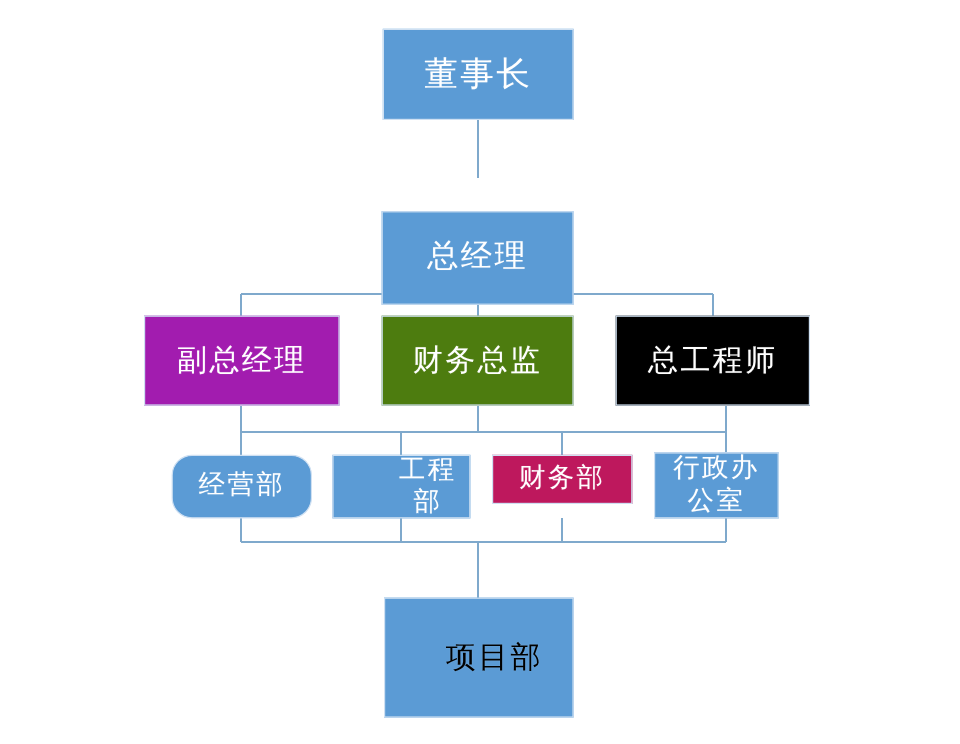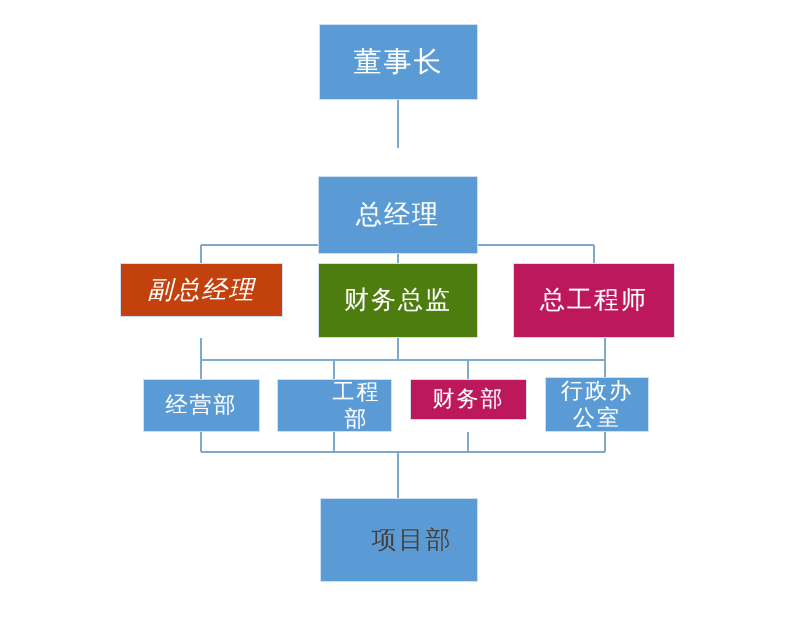--- a/index.html
+++ b/index.html
@@ -78,38 +78,38 @@
       <line x1="201" x2="605" y1="452" y2="452" stroke="#7FA9CC" stroke-width="1.6" shape-rendering="crispEdges"></line>
       <line x1="398" x2="398" y1="452" y2="498" stroke="#7FA9CC" stroke-width="1.6" shape-rendering="crispEdges"></line>
     </svg>
   <div id="node-layer">
       <div class="node lvl-1" style="left: 319px; top: 24px; width: 159px; height: 76px; background: rgb(91, 155, 213); border-color: rgb(207, 224, 242); color: rgb(255, 255, 255);">
         <span class="node-label">董事长</span>
       </div>
       <div class="node lvl-2" style="left: 318px; top: 148px; width: 160px; height: 78px; background: rgb(91, 155, 213); border-color: rgb(207, 224, 242); color: rgb(255, 255, 255); margin-top: 28px;">
         <span class="node-label">总经理</span>
       </div>
-      <div class="node lvl-3" style="left: 120px; top: 263px; width: 163px; height: 54px; background: #c2410c; border-color: rgb(207, 224, 242); color: rgb(255, 255, 255); font-style: italic;">
+      <div class="node lvl-3" style="left: 120px; top: 263px; width: 163px; height: 75px; background: #a21caf; border-color: rgb(207, 224, 242); color: rgb(255, 255, 255);">
         <span class="node-label">副总经理</span>
       </div>
       <div class="node lvl-3" style="left: 318px; top: 263px; width: 160px; height: 75px; background: #4d7c0f; border-color: rgb(207, 224, 242); color: rgb(255, 255, 255);">
         <span class="node-label">财务总监</span>
       </div>
-      <div class="node lvl-3" style="left: 513px; top: 263px; width: 162px; height: 75px; background: #be185d; border-color: rgb(207, 224, 242); color: rgb(255, 255, 255);">
+      <div class="node lvl-3" style="left: 513px; top: 263px; width: 162px; height: 75px; background: #000000; border-color: rgb(207, 224, 242); color: rgb(255, 255, 255);">
         <span class="node-label">总工程师</span>
       </div>
-      <div class="node lvl-4" style="left: 143px; top: 379px; width: 117px; height: 53px; background: rgb(91, 155, 213); border-color: rgb(207, 224, 242); color: rgb(255, 255, 255);">
+      <div class="node lvl-4" style="left: 143px; top: 379px; width: 117px; height: 53px; background: rgb(91, 155, 213); border-color: rgb(207, 224, 242); color: rgb(255, 255, 255); border-radius: 17px;">
         <span class="node-label">经营部</span>
       </div>
       <div class="node lvl-4" style="left: 277px; top: 379px; width: 115px; height: 53px; background: rgb(91, 155, 213); border-color: rgb(207, 224, 242); color: rgb(255, 255, 255); padding-left: 44px;">
         <span class="node-label">工程部</span>
       </div>
       <div class="node lvl-4" style="left: 410px; top: 379px; width: 117px; height: 41px; background: #be185d; border-color: rgb(207, 224, 242); color: rgb(255, 255, 255);">
         <span class="node-label">财务部</span>
       </div>
       <div class="node lvl-4" style="left: 545px; top: 377px; width: 104px; height: 55px; background: rgb(91, 155, 213); border-color: rgb(207, 224, 242); color: rgb(255, 255, 255);">
         <span class="node-label">行政办<br>公室</span>
       </div>
-      <div class="node lvl-5" style="left: 320px; top: 498px; width: 158px; height: 84px; background: rgb(91, 155, 213); border-color: rgb(207, 224, 242); color: #404040; padding-left: 26px;">
+      <div class="node lvl-5" style="left: 320px; top: 498px; width: 158px; height: 100px; background: rgb(91, 155, 213); border-color: rgb(207, 224, 242); color: #000000; padding-left: 26px;">
         <span class="node-label">项目部</span>
       </div>
     </div>
 </div>
 
 </body></html>

